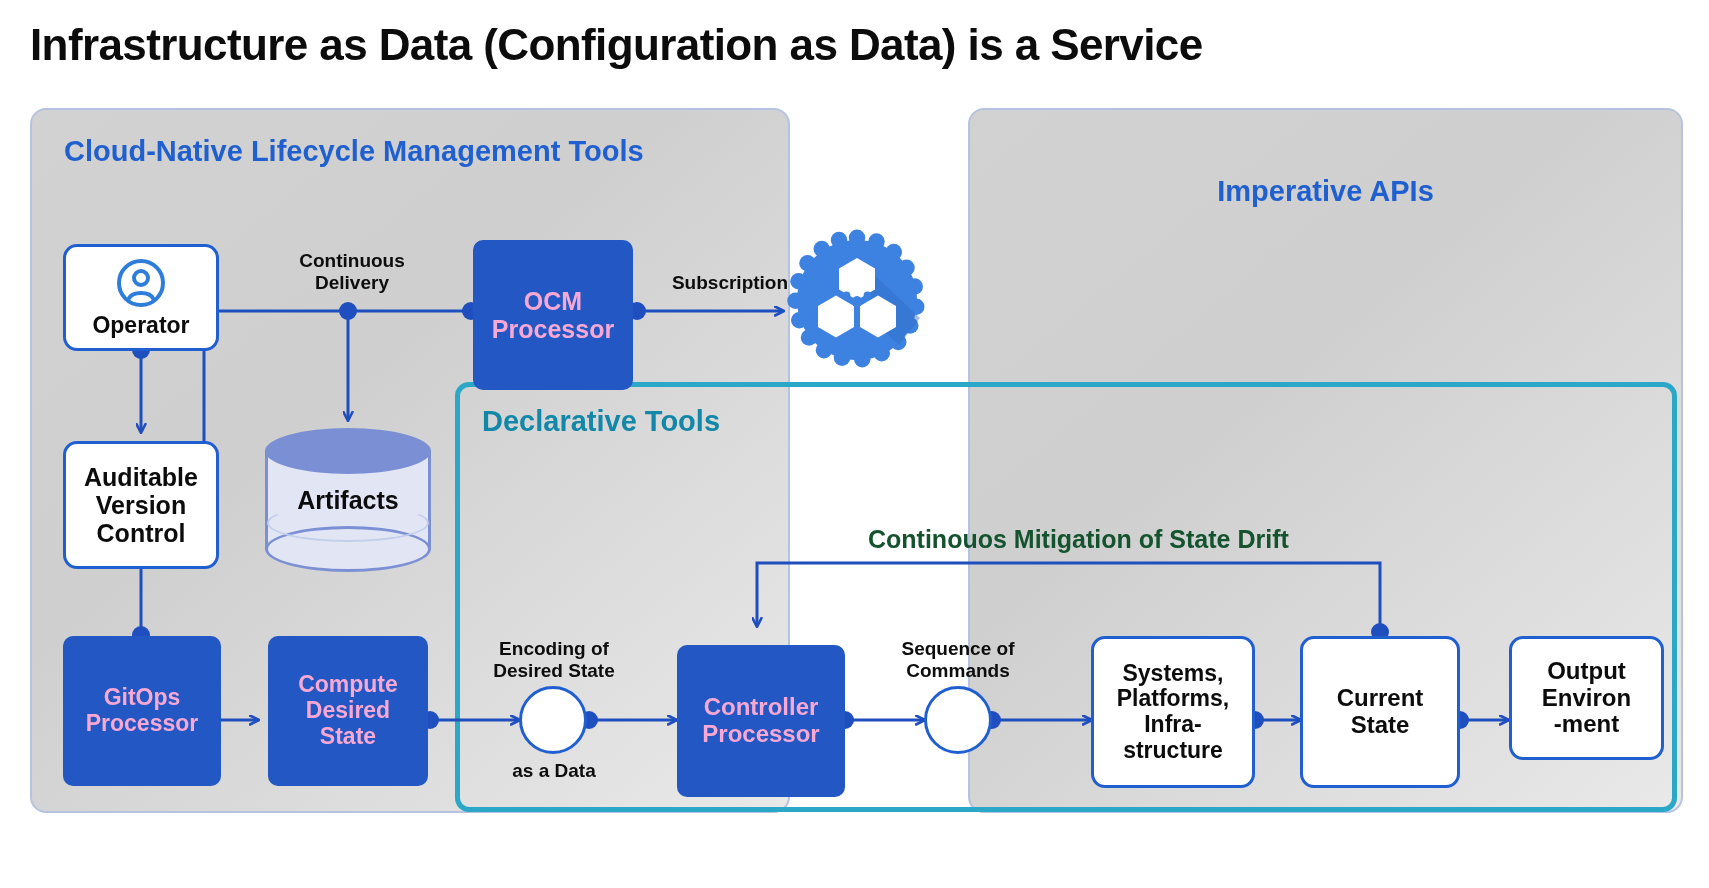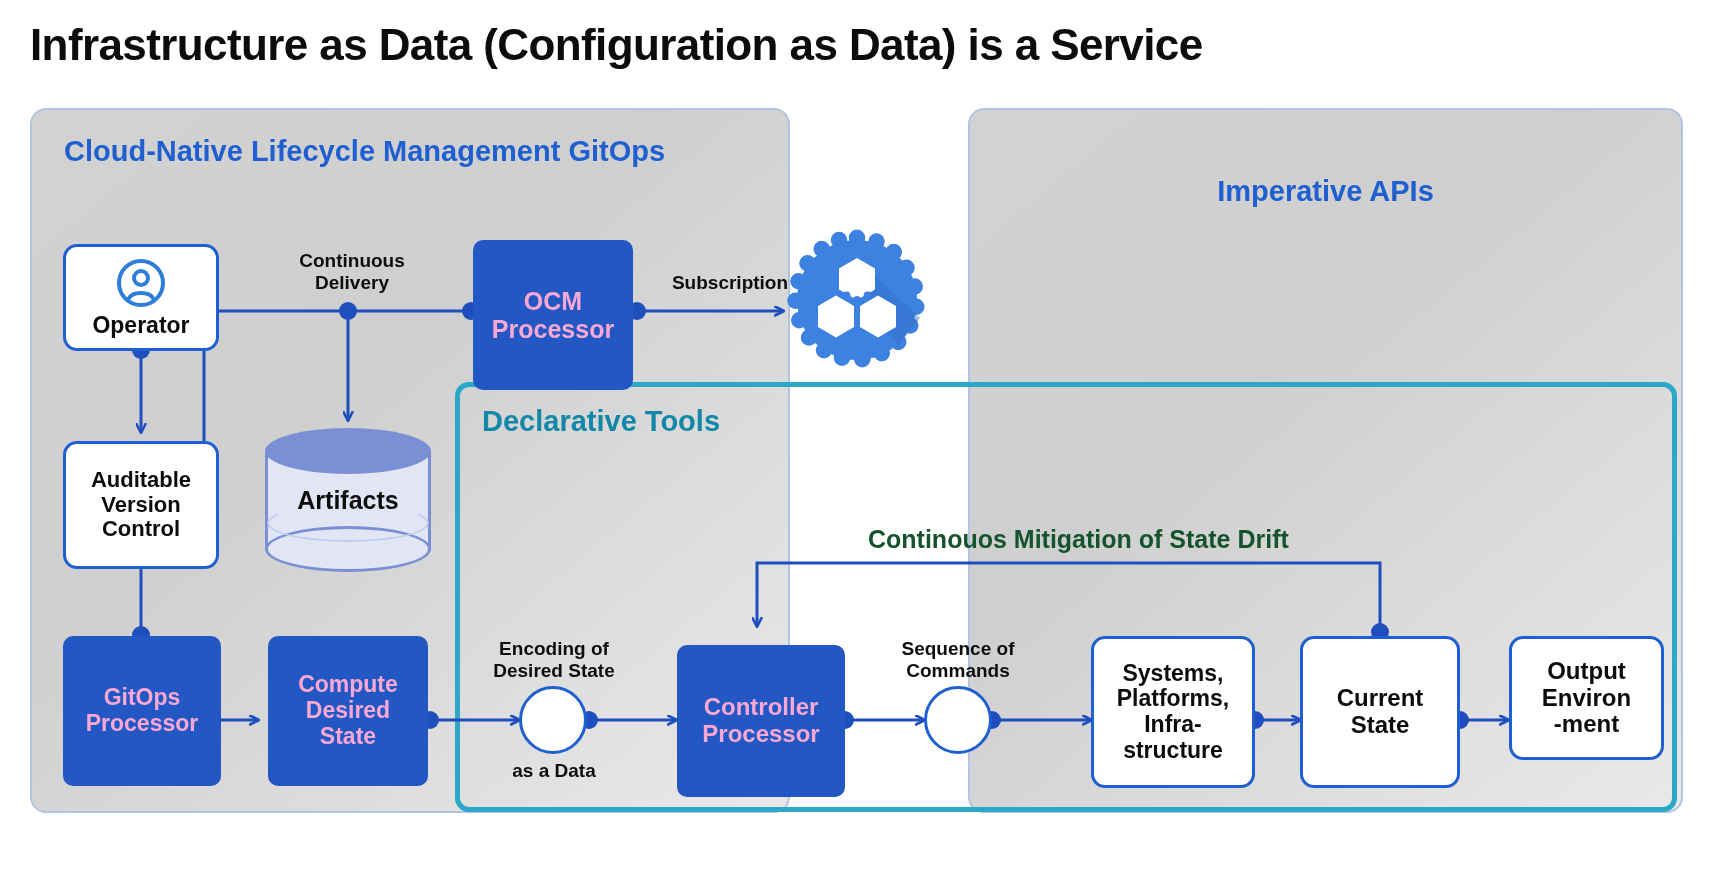--- a/index.html
+++ b/index.html
@@ -103,21 +103,21 @@
 <body>
 
 <div id="stage">
 
   <div class="abs page-title">Infrastructure as Data (Configuration as Data) is a Service</div>
 
   <div class="abs panel-gray" style="left:968px; top:108px; width:715px; height:705px;"></div>
   <div class="abs panel-title blue" style="left:968px; top:135px; width:715px; text-align:center;margin-top:40px;">Imperative APIs</div>
 
   <div class="abs panel-gray" style="left:30px; top:108px; width:760px; height:705px;"></div>
-  <div class="abs panel-title blue" style="left:64px; top:135px;">Cloud-Native Lifecycle Management GitOps</div>
+  <div class="abs panel-title blue" style="left:64px; top:135px;">Cloud-Native Lifecycle Management Tools</div>
 
   <div class="abs panel-decl" style="left:455px; top:382px; width:1222px; height:430px;"></div>
   <div class="abs panel-title teal" style="left:482px; top:405px;">Declarative Tools</div>
 
   <svg id="wires" viewBox="0 0 1709 888">
     <defs>
       <marker id="ah" markerWidth="11" markerHeight="11" refX="9" refY="5.5" orient="auto" markerUnits="userSpaceOnUse">
         <path d="M1,1 L10,5.5 L1,10" fill="none" stroke="#1f4fbe" stroke-width="2.6" stroke-linecap="round" stroke-linejoin="round"></path>
       </marker>
     </defs>
@@ -170,21 +170,21 @@
 
   <div class="abs node node-white" style="left:63px; top:244px; width:156px; height:107px; flex-direction:column;align-items:center;">
     <svg width="52" height="52" viewBox="0 0 52 52" style="margin-bottom:4px;">
       <circle cx="26" cy="26" r="22" fill="none" stroke="#2f7ddb" stroke-width="4"></circle>
       <circle cx="26" cy="21" r="7" fill="none" stroke="#2f7ddb" stroke-width="4"></circle>
       <path d="M13.5,42 C17,34 35,34 38.5,42" fill="none" stroke="#2f7ddb" stroke-width="4" stroke-linecap="round"></path>
     </svg>
     <span style="font-size:23px;">Operator</span>
   </div>
 
-  <div class="abs node node-white" style="left:63px; top:441px; width:156px; height:128px; font-size:22px; white-space:pre-line;">
+  <div class="abs node node-white" style="left:63px; top:441px; width:156px; height:128px; font-size:25px; white-space:pre-line;">
     <span>Auditable
 Version
 Control</span>
   </div>
 
   <div class="abs cyl-wrap" style="left:265px; top:428px; width:166px; height:144px;">
     <div class="cyl-body"></div>
     <div class="cyl-bot"></div>
     <div class="cyl-inner"></div>
     <div class="cyl-top"></div>

